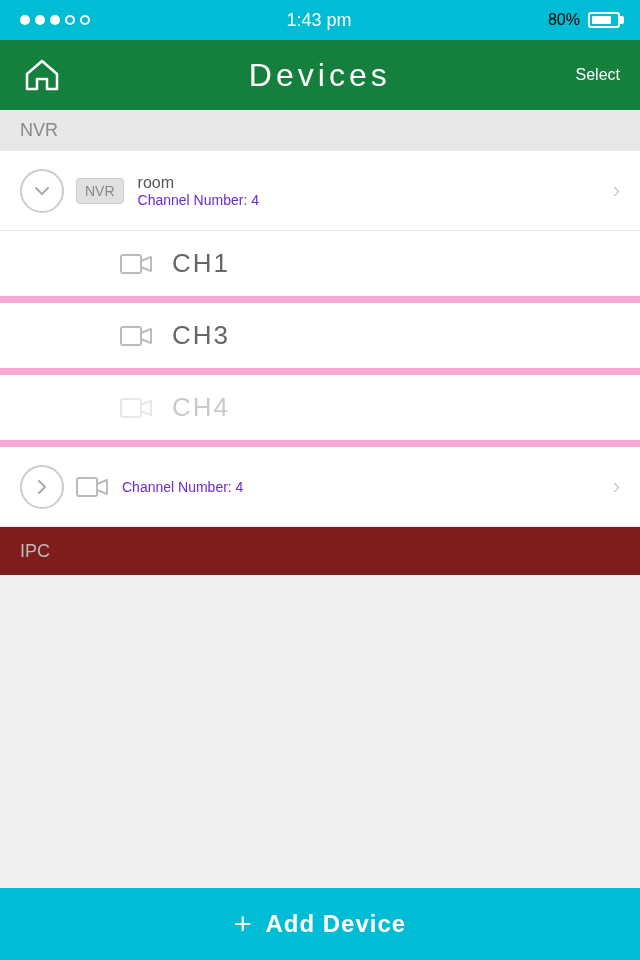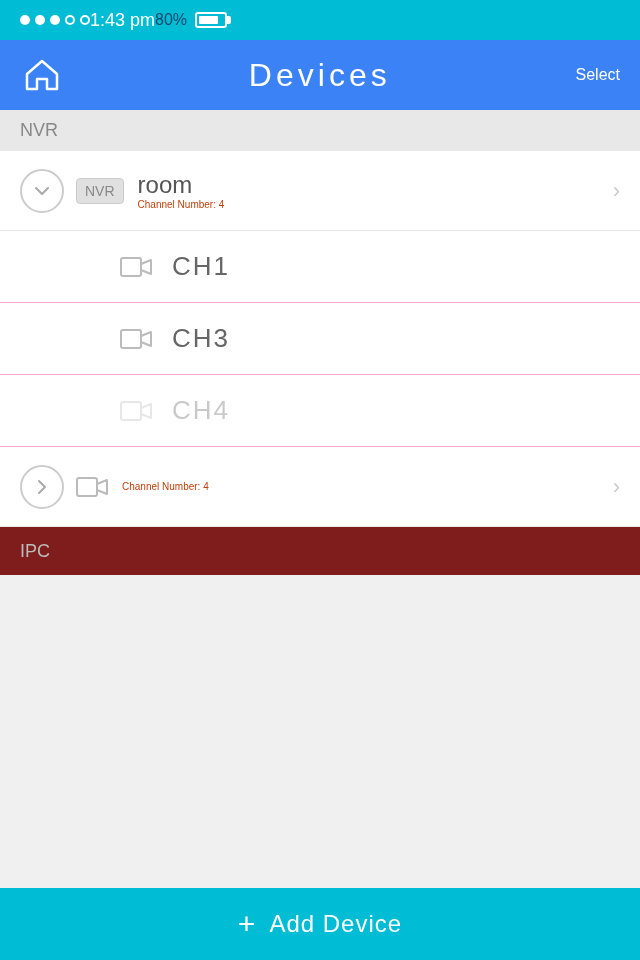--- a/index.html
+++ b/index.html
@@ -12,20 +12,21 @@
       background: #f0f0f0;
       overflow: hidden;
     }
 
     
     .status-bar {
       background: #00bcd4;
       height: 40px;
       display: flex;
       align-items: center;
+      justify-content: space-between;
       padding: 0 20px;
     }
     .status-dots {
       display: flex;
       align-items: center;
       gap: 5px;
     }
     .dot {
       width: 10px;
       height: 10px;
@@ -40,21 +41,21 @@
       color: white;
       font-size: 18px;
       font-weight: 400;
     }
     .status-right {
       display: flex;
       align-items: center;
       gap: 8px;
     }
     .battery-text {
-      color: #0c4a6e;
+      color: #000000;
       font-size: 16px;
     }
     .battery-icon {
       width: 32px;
       height: 16px;
       border: 2px solid white;
       border-radius: 3px;
       position: relative;
       display: inline-flex;
       align-items: center;
@@ -73,21 +74,21 @@
     }
     .battery-fill {
       background: white;
       height: 100%;
       width: 80%;
       border-radius: 1px;
     }
 
     
     .nav-bar {
-      background: #3b82f6;
+      background: #15803d;
       height: 70px;
       display: flex;
       align-items: center;
       justify-content: space-between;
       padding: 0 20px;
     }
     .nav-home-icon {
       width: 44px;
       height: 44px;
       display: flex;
@@ -176,41 +177,41 @@
       margin-right: 14px;
       flex-shrink: 0;
     }
 
     .device-info {
       flex: 1;
       display: flex;
       flex-direction: column;
     }
     .device-name {
-      font-size: 24px;
+      font-size: 16px;
       color: #555;
       font-weight: 400;
     }
     .device-sub {
-      font-size: 10px;
-      color: #c2410c;
+      font-size: 14px;
+      color: #6d28d9;
     }
 
     .chevron-right {
       color: #ccc;
       font-size: 22px;
     }
 
     
     .channel-row {
       display: flex;
       align-items: center;
       padding: 0 20px 0 120px;
       height: 72px;
-      border-bottom: 1px solid #f9a8d4;
+      border-bottom: 7px solid #f9a8d4;
     }
     .channel-row.disabled .channel-icon,
     .channel-row.disabled .channel-name {
       opacity: 0.35;
     }
 
     .channel-icon {
       display: flex;
       align-items: center;
       justify-content: center;
@@ -245,21 +246,21 @@
     }
     .add-icon {
       color: white;
       font-size: 30px;
       font-weight: 200;
       line-height: 1;
     }
     .add-label {
       color: white;
       font-size: 24px;
-      font-weight: 400;
+      font-weight: 700;
       letter-spacing: 1px;
     }
 
     
     .ipc-partial {
       background: #7f1d1d;
       padding: 10px 20px;
       font-size: 18px;
       color: #bbb;
       font-weight: 400;

